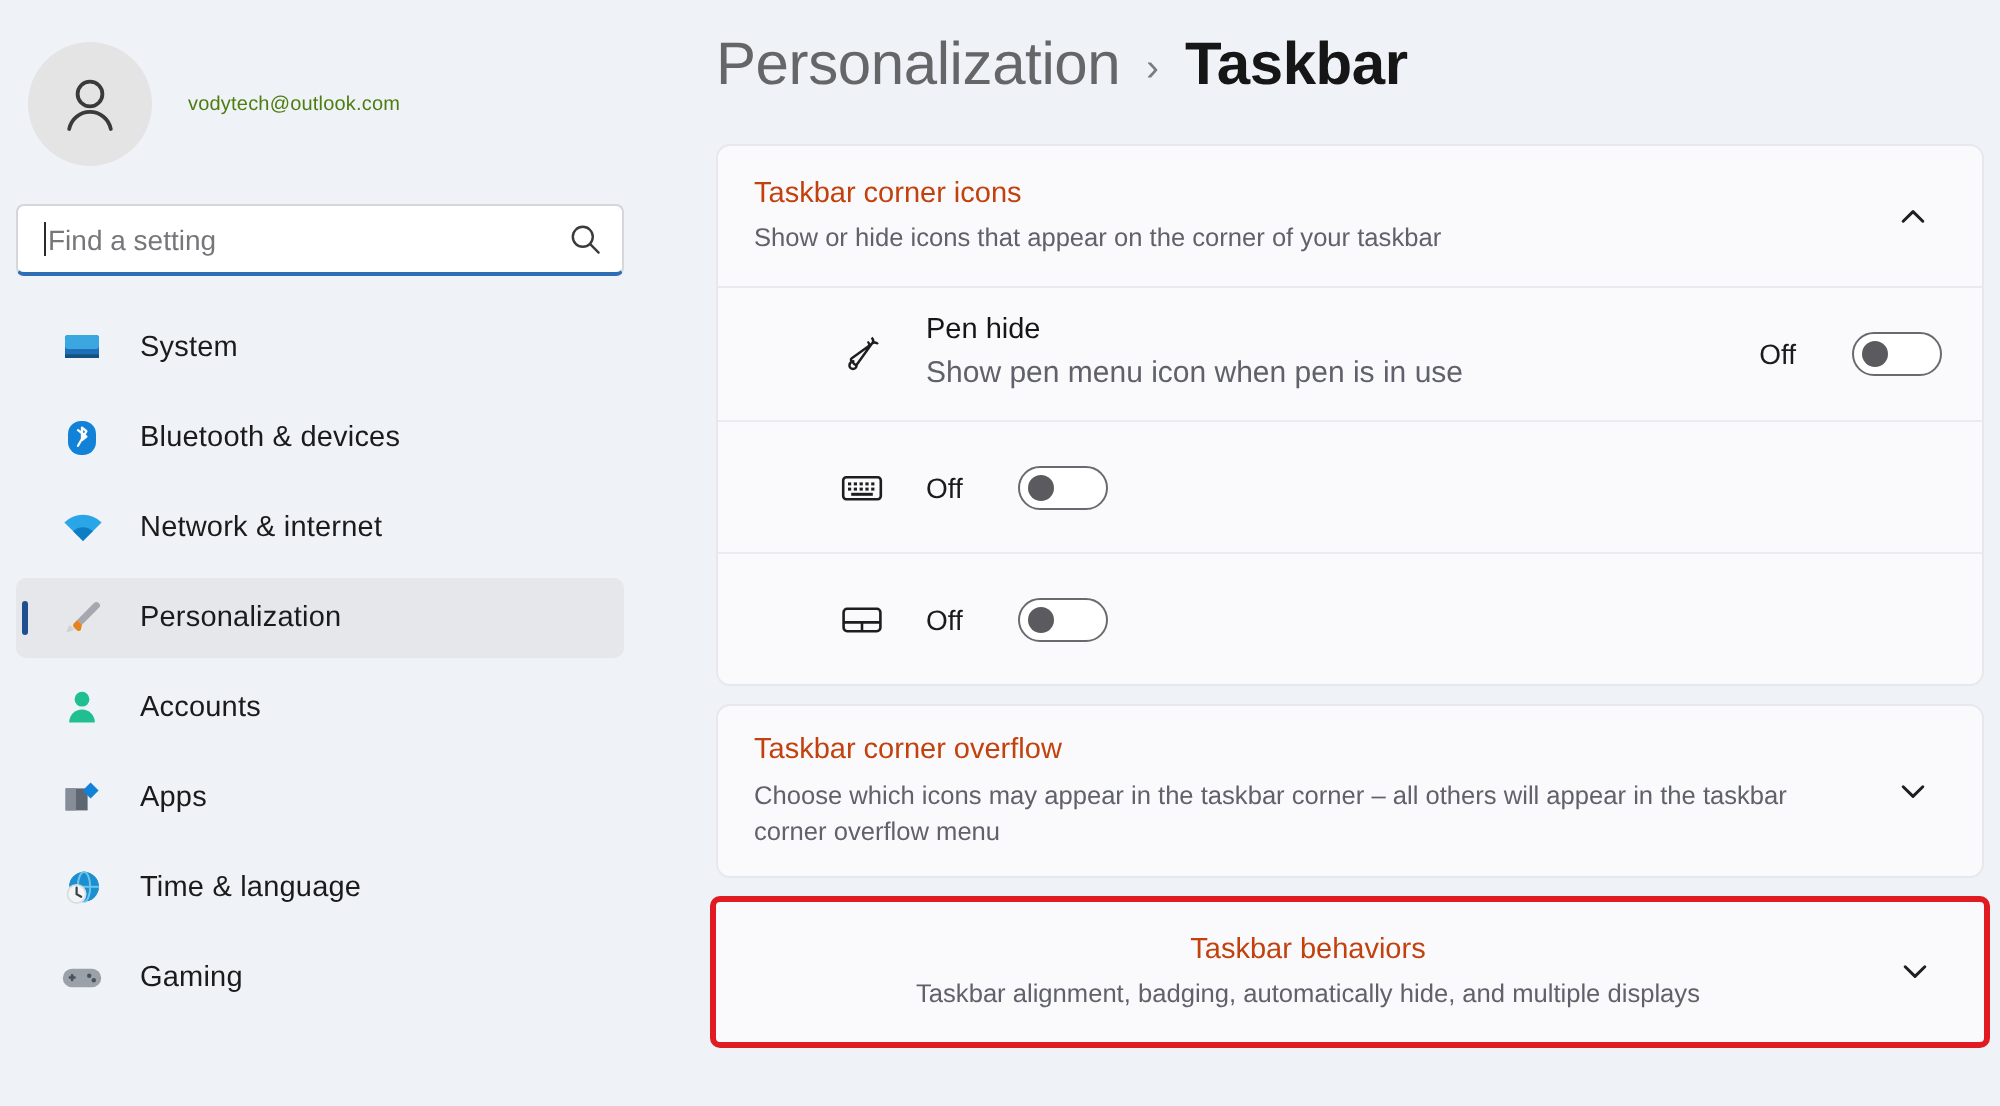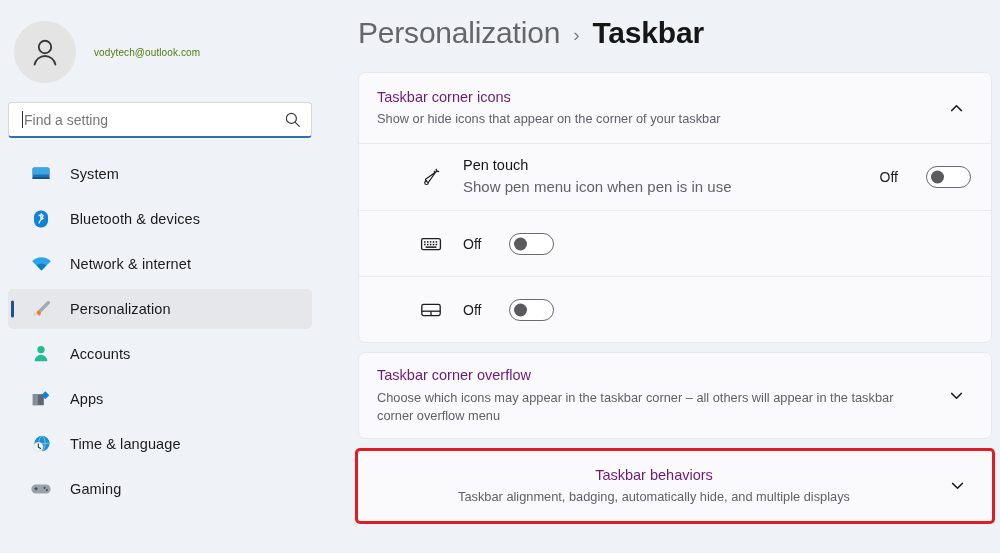--- a/index.html
+++ b/index.html
@@ -197,21 +197,21 @@
     display: flex;
     align-items: center;
     min-height: 70px;
     padding: 13px 20px 13px 18px;
   }
 
   .card-head-text { flex: 1; }
 
   .card-title {
     font-size: 14.5px;
-    color: #701a75;
+    color: #c2410c;
     line-height: 1.35;
   }
 
   .card-sub {
     font-size: 12.8px;
     color: #60616a;
     margin-top: 3px;
     line-height: 1.42;
     max-width: 580px;
   }
@@ -461,21 +461,21 @@
 
       <div class="setting-row">
         <span class="row-icon">
           <svg width="24" height="24" viewBox="0 0 24 24" aria-hidden="true">
             <path d="M16.8 3.8c1 1 1 2.2 0 3.2l-7.1 9.9c-.5.7-1.1.5-1.6 0l-1.2-1.2c-.5-.5-.7-1.1 0-1.6l9.9-7.1c1-1 2.2-1 3.2 0" fill="none" stroke="#1d1d1d" stroke-width="1.2" stroke-linejoin="round"></path>
             <path d="M7.7 15.6c-1 .3-2 1-2 2.1 0 1 .8 1.8 1.8 1.8 1 0 1.8-.8 1.8-1.8" fill="none" stroke="#1d1d1d" stroke-width="1.2" stroke-linecap="round"></path>
             <path d="M15.1 6.1c.8.8.8 1.6 0 2.4" fill="none" stroke="#1d1d1d" stroke-width="1.1" stroke-linecap="round"></path>
           </svg>
         </span>
         <div class="row-text">
-          <div class="row-title">Pen touch</div>
+          <div class="row-title">Pen hide</div>
           <div class="row-sub">Show pen menu icon when pen is in use</div>
         </div>
         <div class="toggle-area">
           <span class="toggle-label">Off</span>
           <span class="toggle">
               <span class="knob"></span>
             </span>
         </div>
       </div>
 

